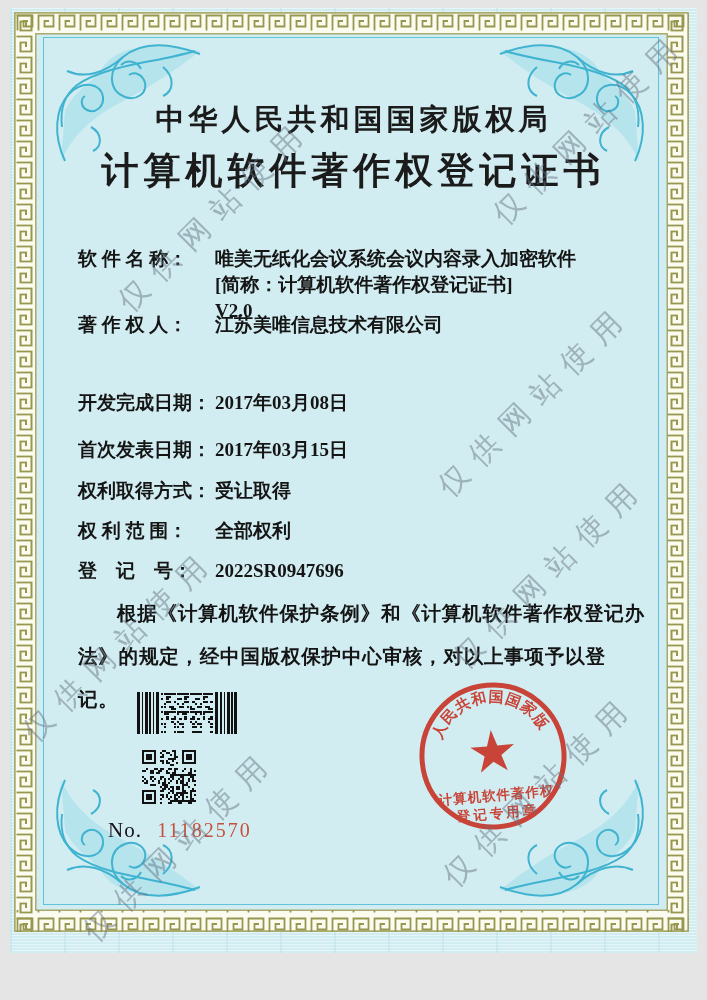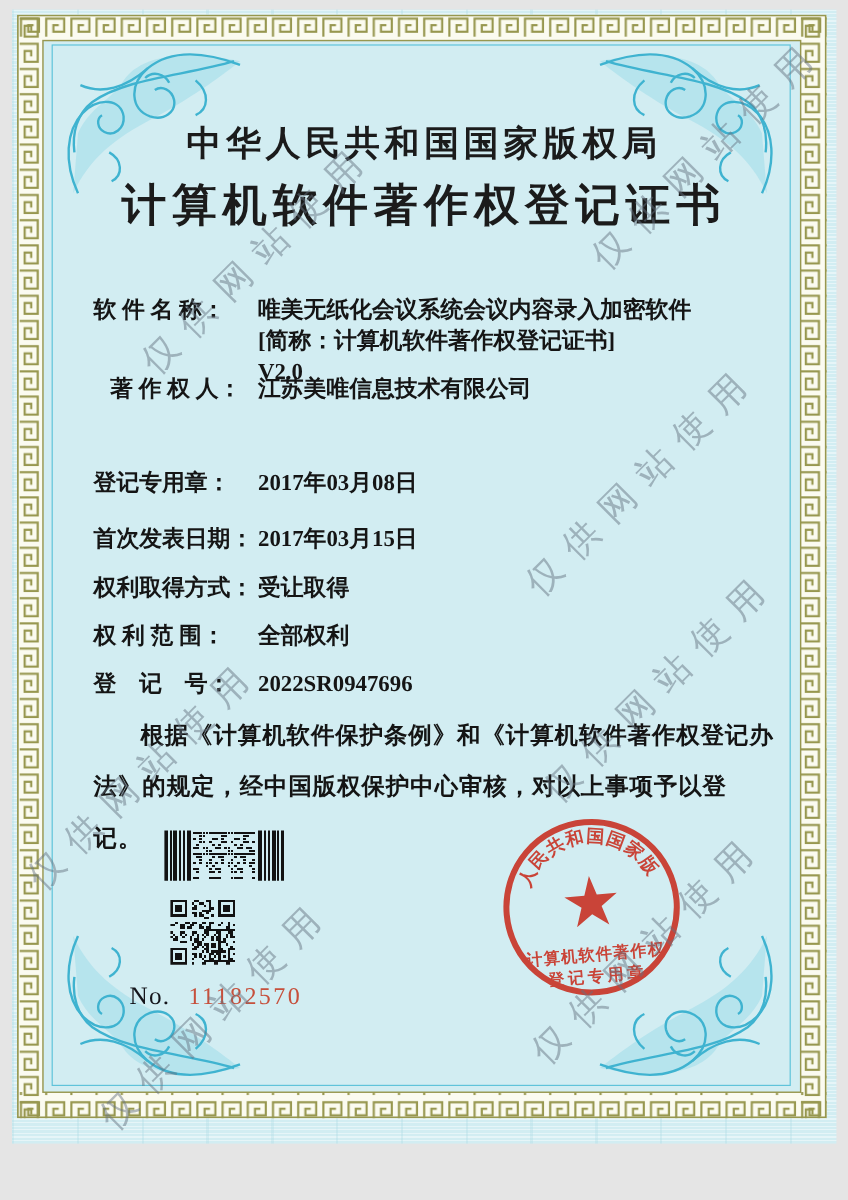--- a/index.html
+++ b/index.html
@@ -20,21 +20,21 @@
   .c-bl{left:45px;top:772px;transform:scaleY(-1);}
   .c-br{left:495px;top:772px;transform:scale(-1,-1);}
   
   .t{position:absolute;color:#1b1b1b;z-index:4;}
   .issuer{left:0;top:100px;width:707px;text-align:center;font-size:29px;font-weight:bold;letter-spacing:4px;}
   .maintitle{left:0;top:146px;width:707px;text-align:center;font-size:37px;font-weight:bold;letter-spacing:5px;font-family:Liberation Mono, monospace;}
   .certno{left:437px;top:204px;font-size:16.5px;font-weight:bold;letter-spacing:.5px;}
   .row{position:absolute;left:78px;font-size:19px;font-weight:bold;line-height:26px;z-index:4;color:#151515;}
   .row .lab{display:inline-block;min-width:137px;}
   .row .vals{position:absolute;left:137px;top:0;white-space:nowrap;}
-  .r1{top:230px;margin-top:16px;} .r2{top:312px;text-align:center;} .r3{top:390px;} .r4{top:437px;}
+  .r1{top:230px;margin-top:16px;} .r2{top:312px;} .r3{top:390px;} .r4{top:437px;}
   .r5{top:478px;} .r6{top:518px;} .r7{top:558px;}
   .statement{left:78px;top:592px;width:568px;font-size:19.5px;font-weight:bold;
     line-height:43px;text-indent:39px;letter-spacing:.8px;color:#141414;}
   .barcode{position:absolute;left:137px;top:692px;z-index:4;}
   .qr{position:absolute;left:142px;top:750px;z-index:4;}
   .serial{left:108px;top:818px;font-size:21px;z-index:4;}
   .serial .pfx{color:#15151b;letter-spacing:1px;margin-top:28px;}
   .serial .num{color:#c6503c;font-size:20px;letter-spacing:2px;margin-left:10px;}
   .sealwrap{position:absolute;left:413px;top:676px;width:160px;height:160px;
     transform:rotate(-5deg);z-index:5;opacity:.93;}
@@ -133,21 +133,21 @@
         <span style="display:block">唯美无纸化会议系统会议内容录入加密软件</span>
         <span style="display:block">[简称：计算机软件著作权登记证书]</span>
         <span style="display:block">V2.0</span>
       </span>
   </div>
   <div class="row r2">
     <span class="lab">著 作 权 人：</span>
     <span class="vals">江苏美唯信息技术有限公司</span>
   </div>
   <div class="row r3">
-    <span class="lab">登记专用章：</span>
+    <span class="lab">开发完成日期：</span>
     <span class="vals">2017年03月08日</span>
   </div>
   <div class="row r4">
     <span class="lab">首次发表日期：</span>
     <span class="vals">2017年03月15日</span>
   </div>
   <div class="row r5">
     <span class="lab">权利取得方式：</span>
     <span class="vals">受让取得</span>
   </div>

